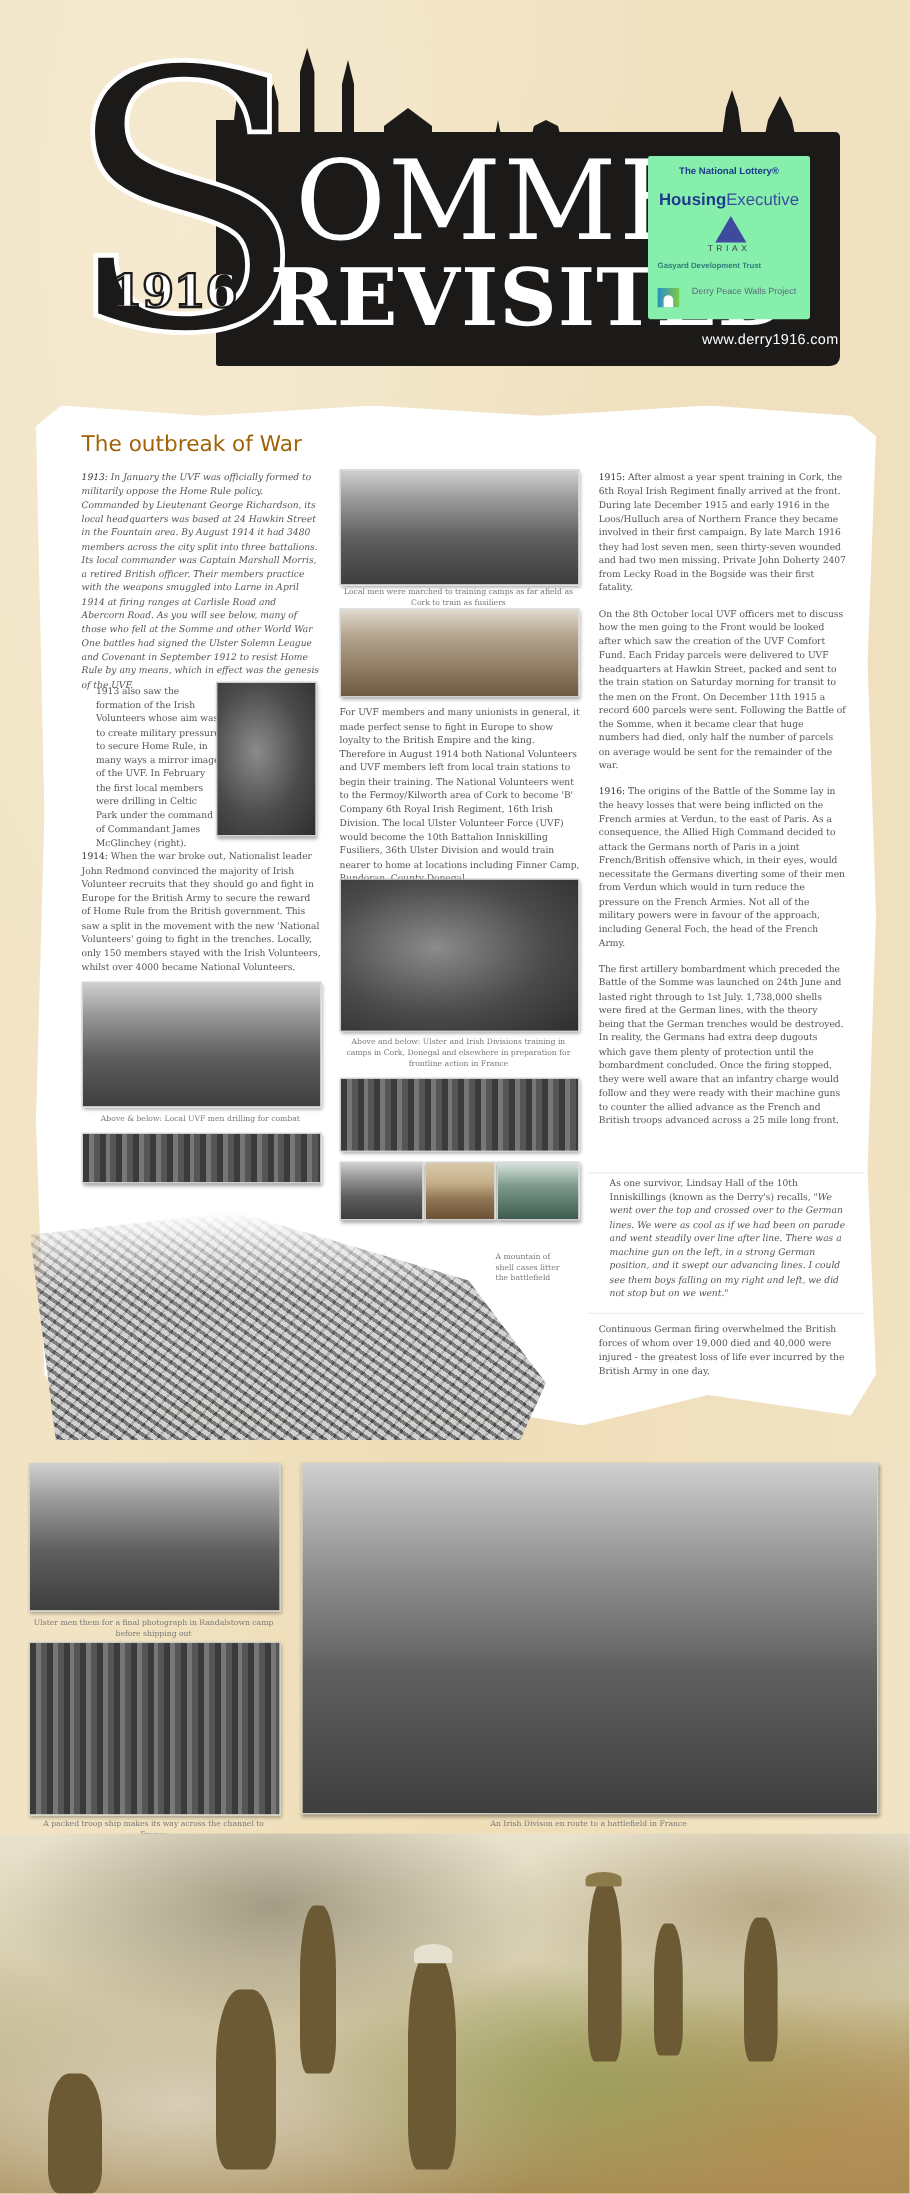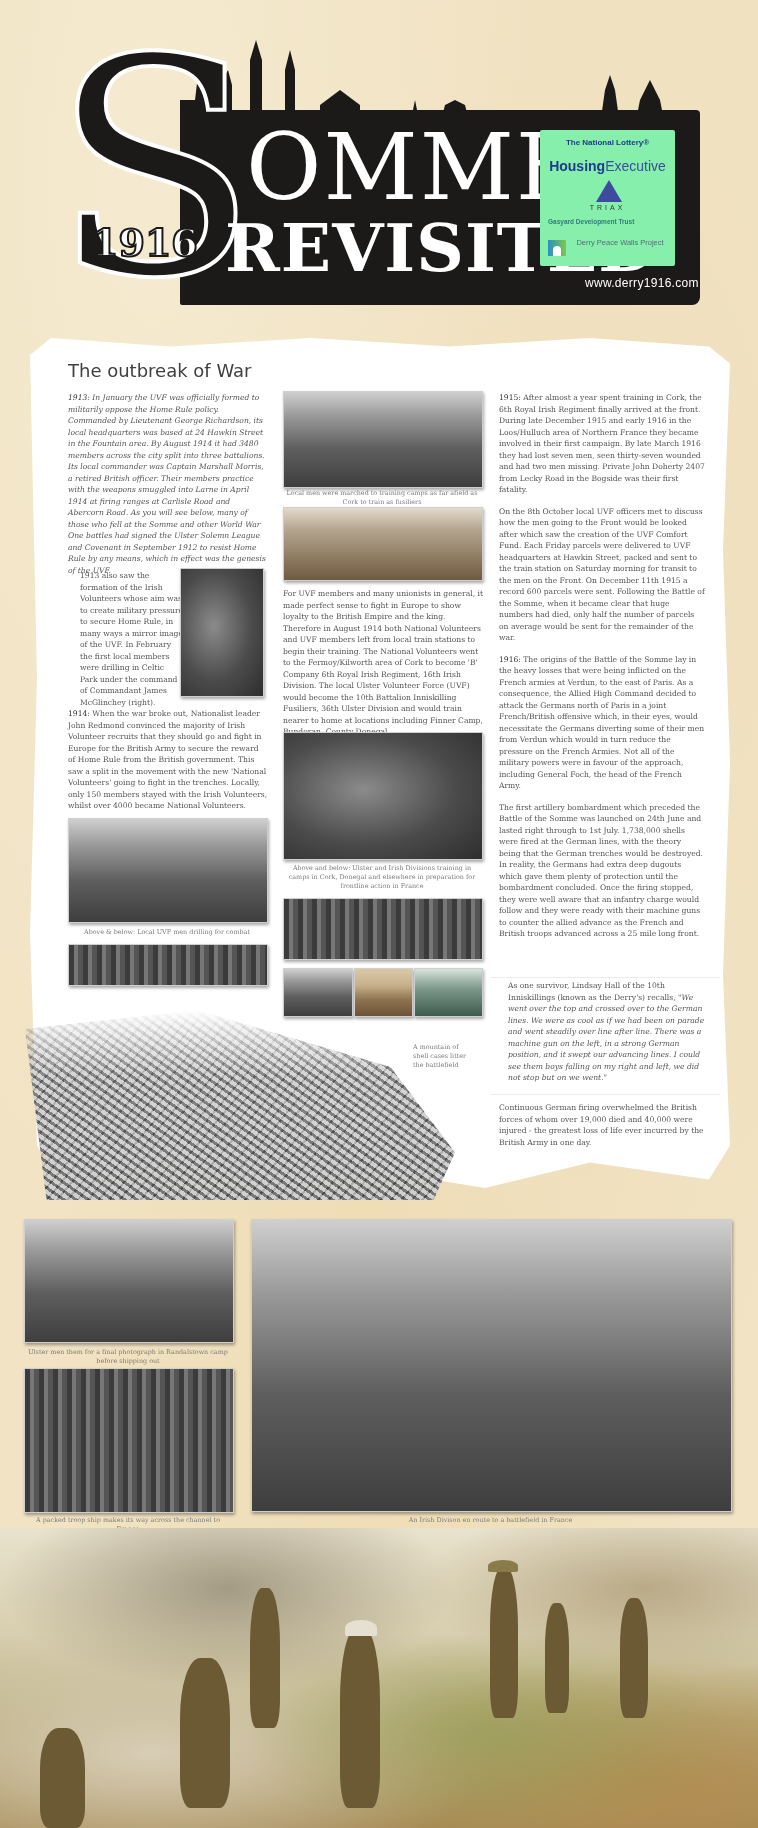--- a/index.html
+++ b/index.html
@@ -50,21 +50,21 @@
   .shells {
     left: 25px; top: 1010px; width: 430px; height: 190px;
     background:
       repeating-linear-gradient(35deg, rgba(60,60,60,.55) 0 3px, rgba(220,220,220,.6) 3px 7px),
       repeating-linear-gradient(-50deg, rgba(40,40,40,.45) 0 2px, rgba(240,240,240,.5) 2px 8px),
       #8a8a8a;
     -webkit-mask-image: linear-gradient(180deg, rgba(0,0,0,0) 0%, rgba(0,0,0,.9) 35%, #000 100%);
     mask-image: linear-gradient(180deg, rgba(0,0,0,0) 0%, rgba(0,0,0,.9) 35%, #000 100%);
     clip-path: polygon(0 10%, 40% 0, 85% 30%, 100% 75%, 95% 100%, 5% 100%);
   }
-  .title { left: 68px; top: 360px; font-family: "DejaVu Sans", sans-serif; font-size: 18px; color: #404040; }
+  .title { left: 68px; top: 360px; font-family: "DejaVu Sans", sans-serif; font-size: 18px; color: #a16207; }
   .col { font-family: "DejaVu Serif", serif; font-size: 7.6px; line-height: 11.5px; color: #555; font-weight: 300; }
   .col b { color: #333; }
   .col p { margin: 0 0 10px 0; }
   .cap { font-family: "DejaVu Serif", serif; font-size: 6.4px; line-height: 9px; color: #7a7a7a; text-align: center; }
 
   .photo { border: 1px solid #cfcfcf; box-shadow: 1px 2px 3px rgba(0,0,0,.35); }
   .bw1 { background: linear-gradient(180deg,#cfcfcf 0%,#9a9a9a 25%,#5e5e5e 60%,#3e3e3e 100%); }
   .bw2 { background: repeating-linear-gradient(90deg,#3b3b3b 0 5px,#777 5px 9px,#555 9px 14px); }
   .bw3 { background: radial-gradient(ellipse at 40% 45%,#8b8b8b 0%,#4b4b4b 55%,#2e2e2e 100%); }
   .sepia1 { background: linear-gradient(180deg,#e3dacd 0%,#b4a58f 30%,#8d7a60 70%,#6e5a42 100%); }

